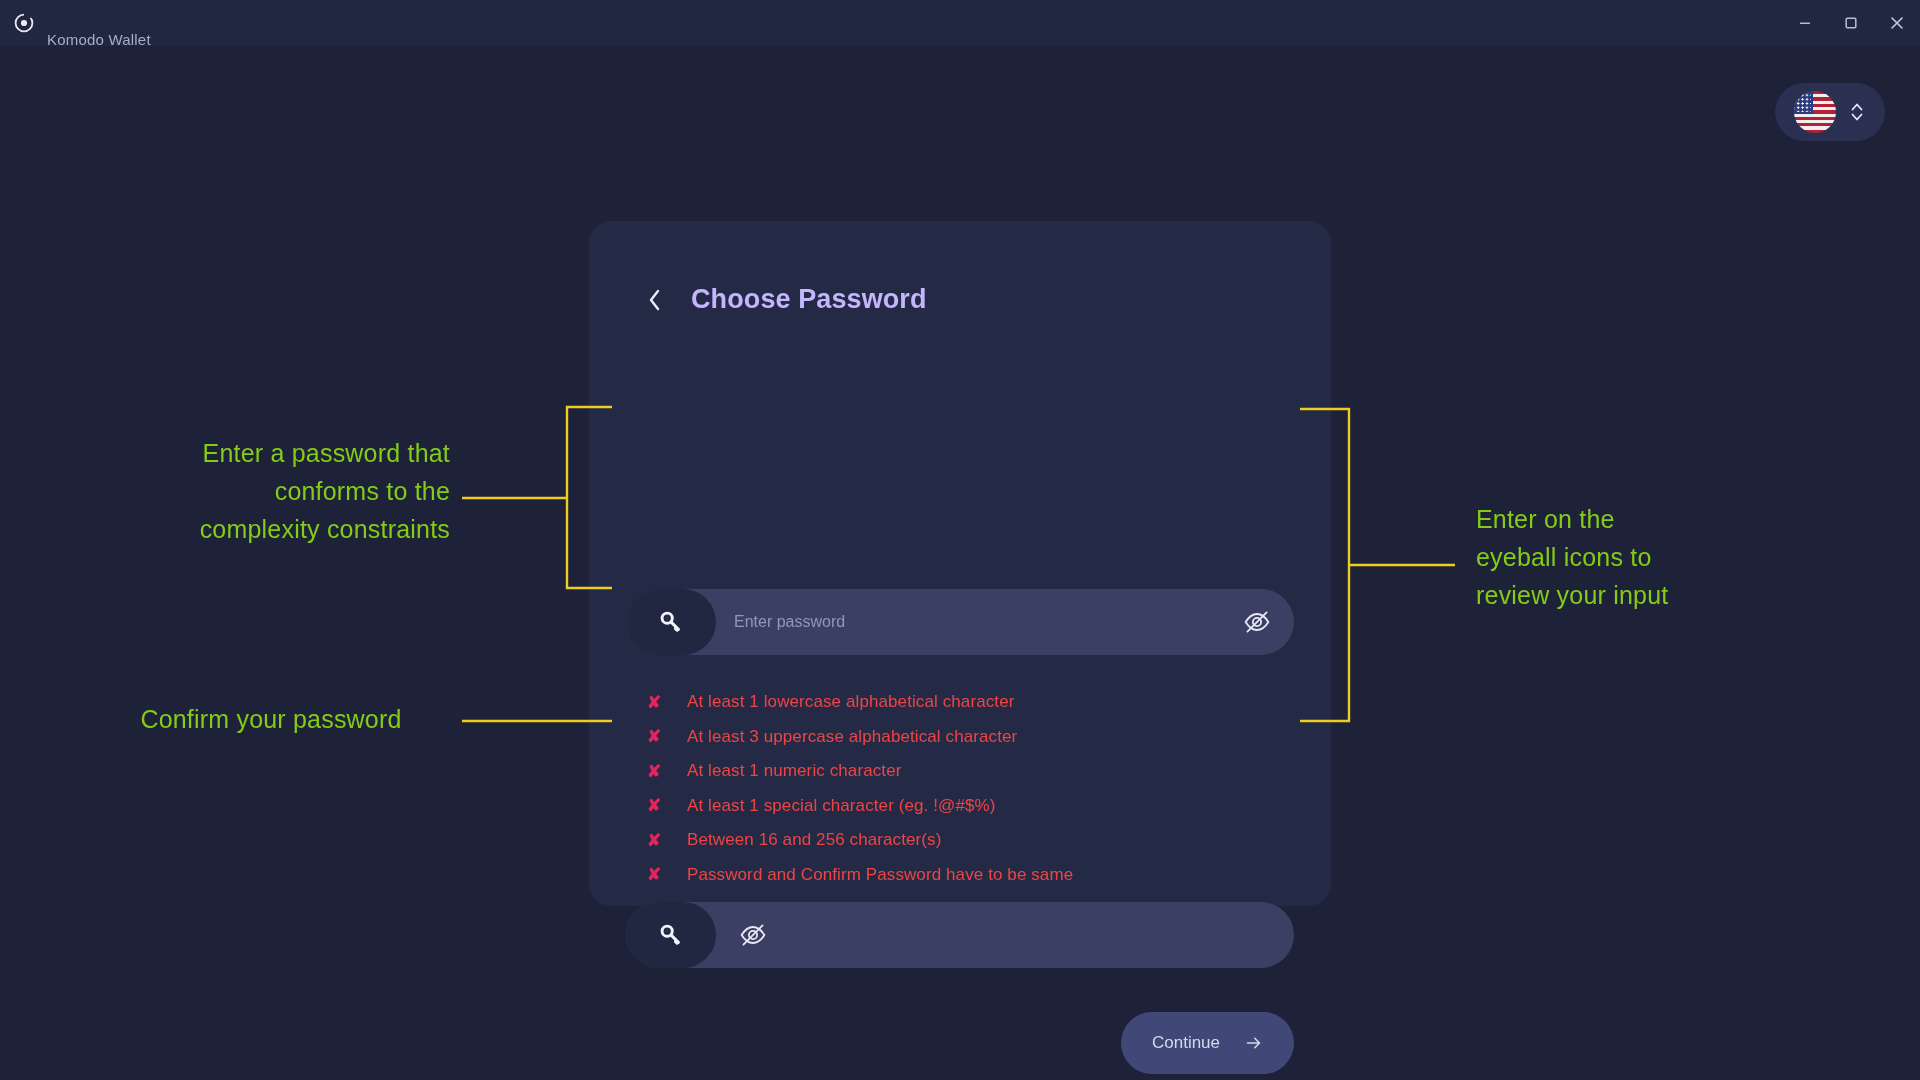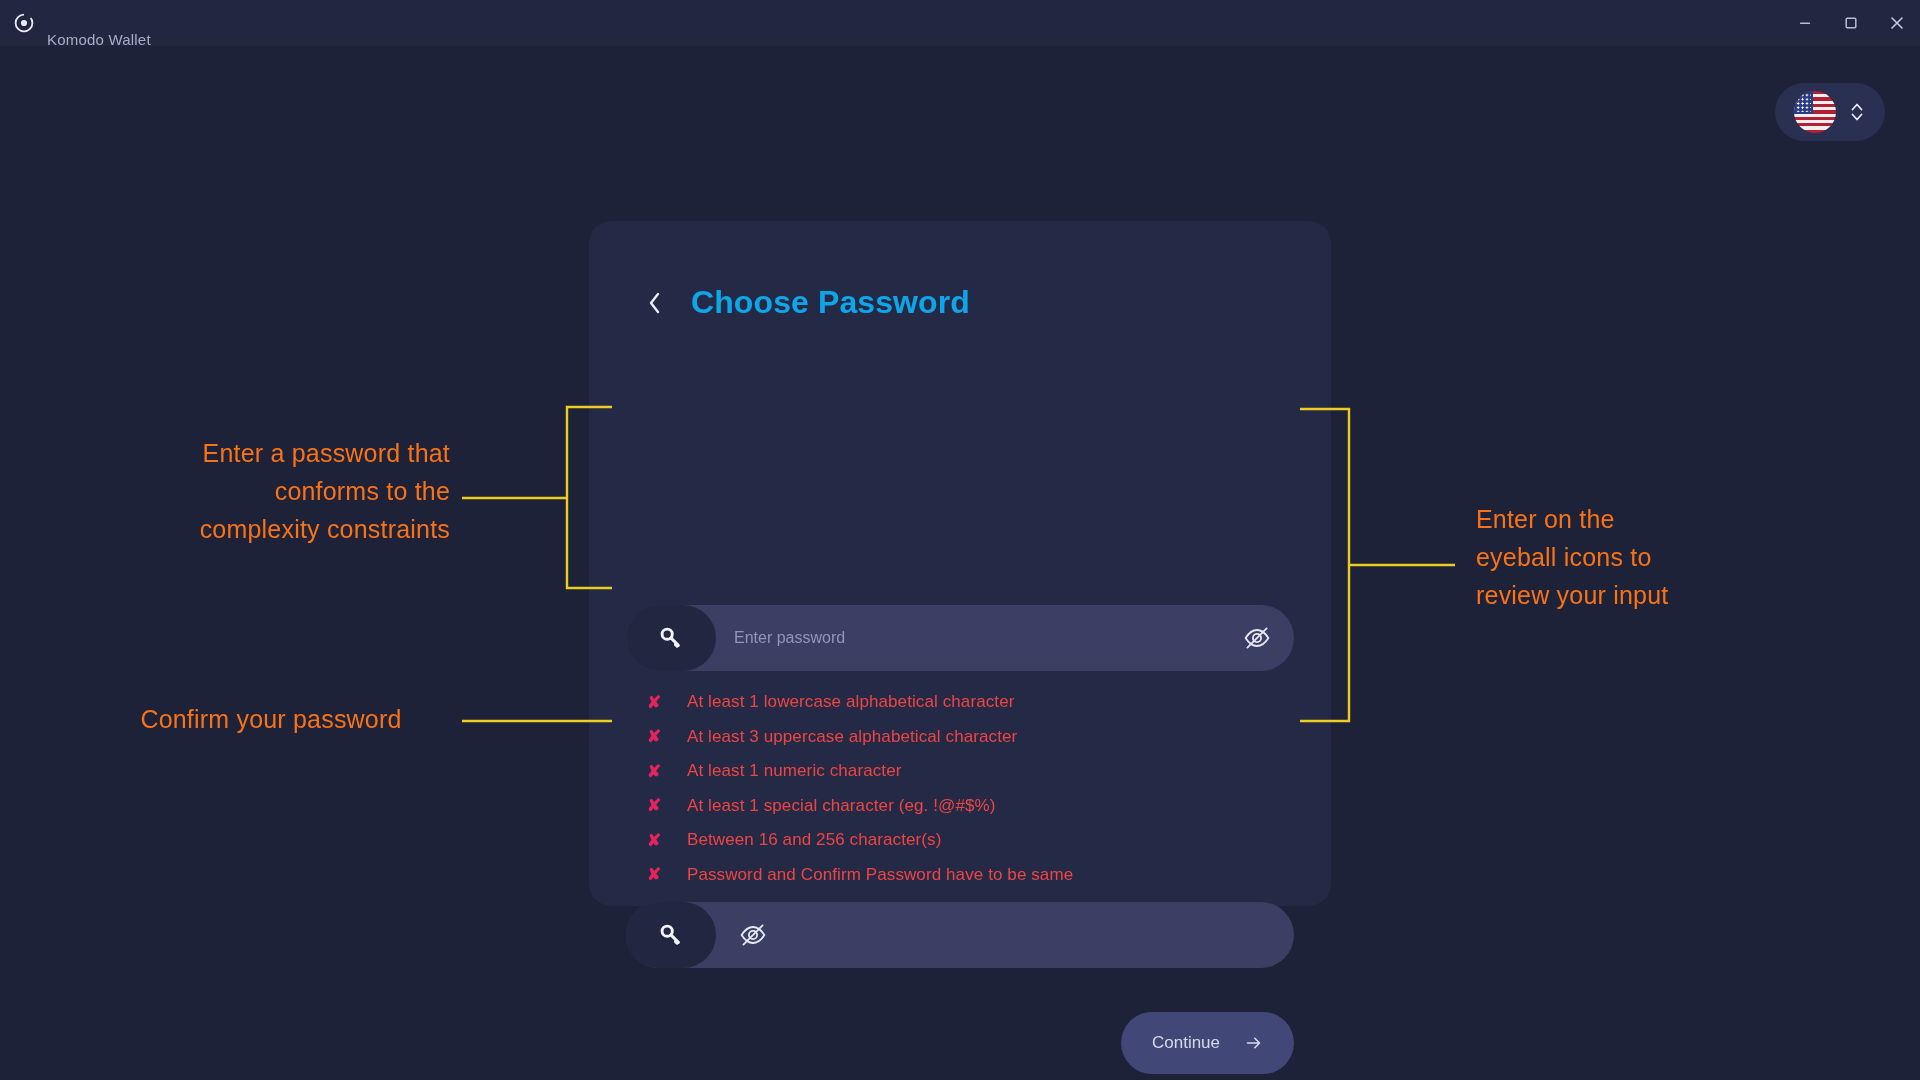--- a/index.html
+++ b/index.html
@@ -61,32 +61,32 @@
     width:742px; height:685px;
     background:#242a45;
     border-radius:22px;
   }
   .card-head{
     position:absolute; left:58px; top:63px;
     display:flex; align-items:center; gap:28px;
   }
   .back-chev{ display:block; }
   .card-title{
-    font-size:32px; font-weight:bold; color:#0ea5e9; letter-spacing:.1px;
+    font-size:27px; font-weight:bold; color:#c4b5fd; letter-spacing:.1px;
     white-space:nowrap;
   }
 
   
   .pw-field{
     position:absolute; left:37px;
     width:668px; height:66px;
     background:#3a3f63; border-radius:33px;
     display:flex; align-items:center;
   }
-  .pw-field.one{ top:384px;justify-content:center; }
+  .pw-field.one{ top:368px;justify-content:center; }
   .pw-field.two{ top:681px; }
   .key-badge{
     width:90px; height:66px; border-radius:33px;
     background:#212741;
     display:flex; align-items:center; justify-content:center;
     flex:0 0 auto;
   }
   .pw-input{
     flex:1 1 auto; height:66px; border:0; outline:0; background:transparent;
     font-family:"Liberation Sans", sans-serif;
@@ -120,21 +120,21 @@
     background:#414878; border:0;
     display:flex; align-items:center; justify-content:center; gap:25px;
     font-family:"Liberation Sans", sans-serif;
     cursor:pointer;
   }
   .continue span{ font-size:17px; color:#d5d9ea; }
 
   
   .anno{ position:absolute; inset:0; pointer-events:none; }
   .anno-txt{
-    position:absolute; color:#f97316; font-size:25px; line-height:38px;
+    position:absolute; color:#84cc16; font-size:25px; line-height:38px;
     letter-spacing:.2px; white-space:pre-line;
   }
   #anno-pw-text{ left:60px; top:434px; width:390px; text-align:right; }
   #anno-confirm-text{ left:76px; top:700px; width:390px; text-align:center; }
   #anno-eye-text{ left:1476px; top:500px; width:330px; text-align:left; }
 </style>
 </head>
 <body>
 
 <div id="root">

